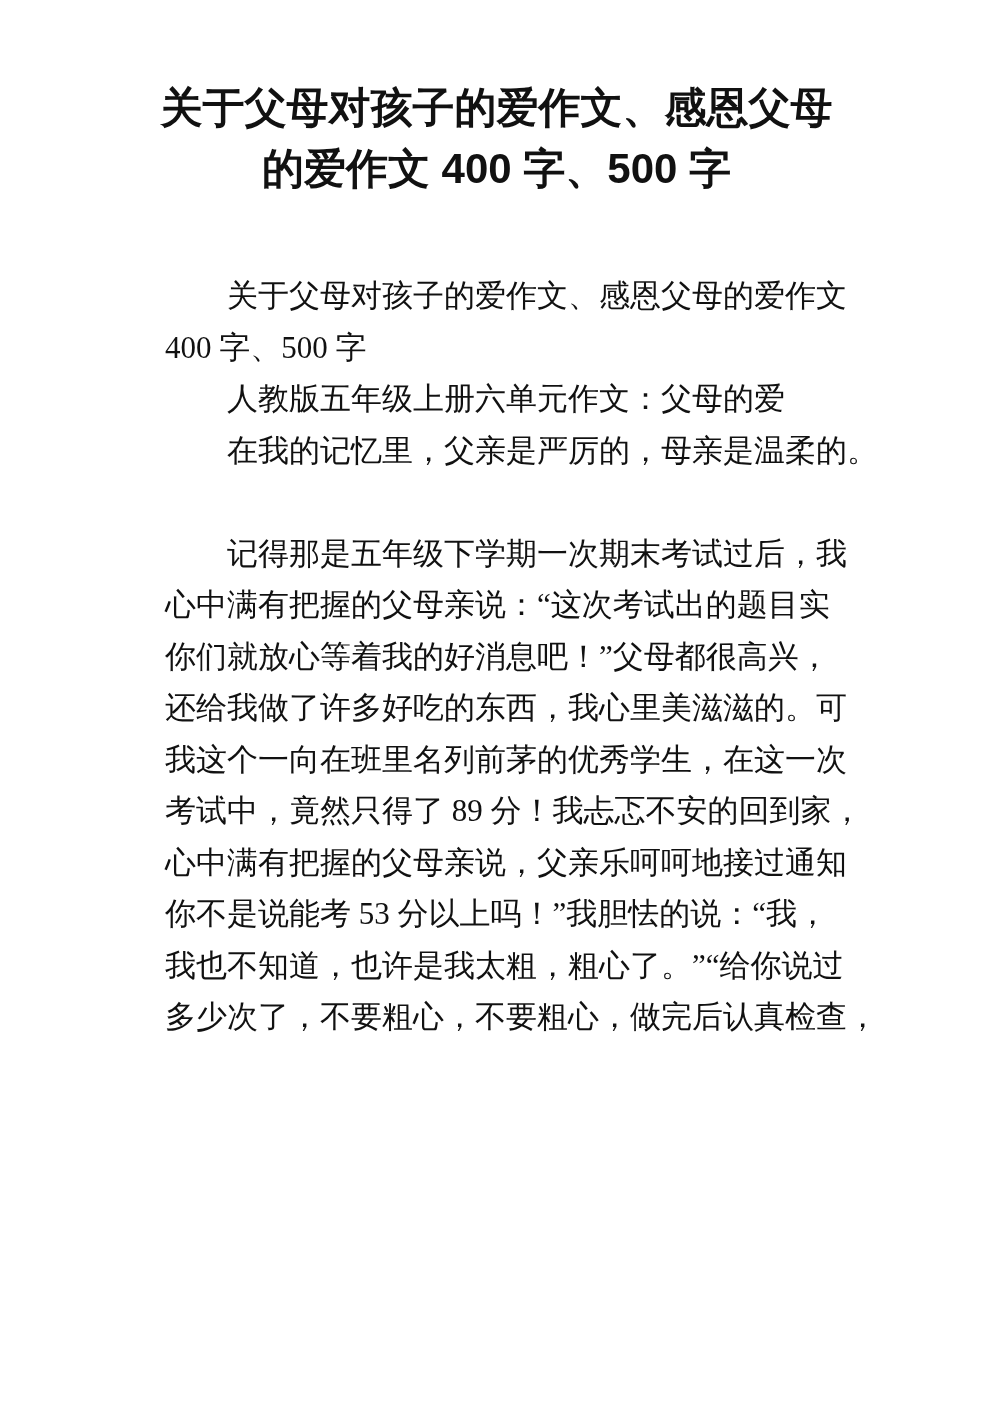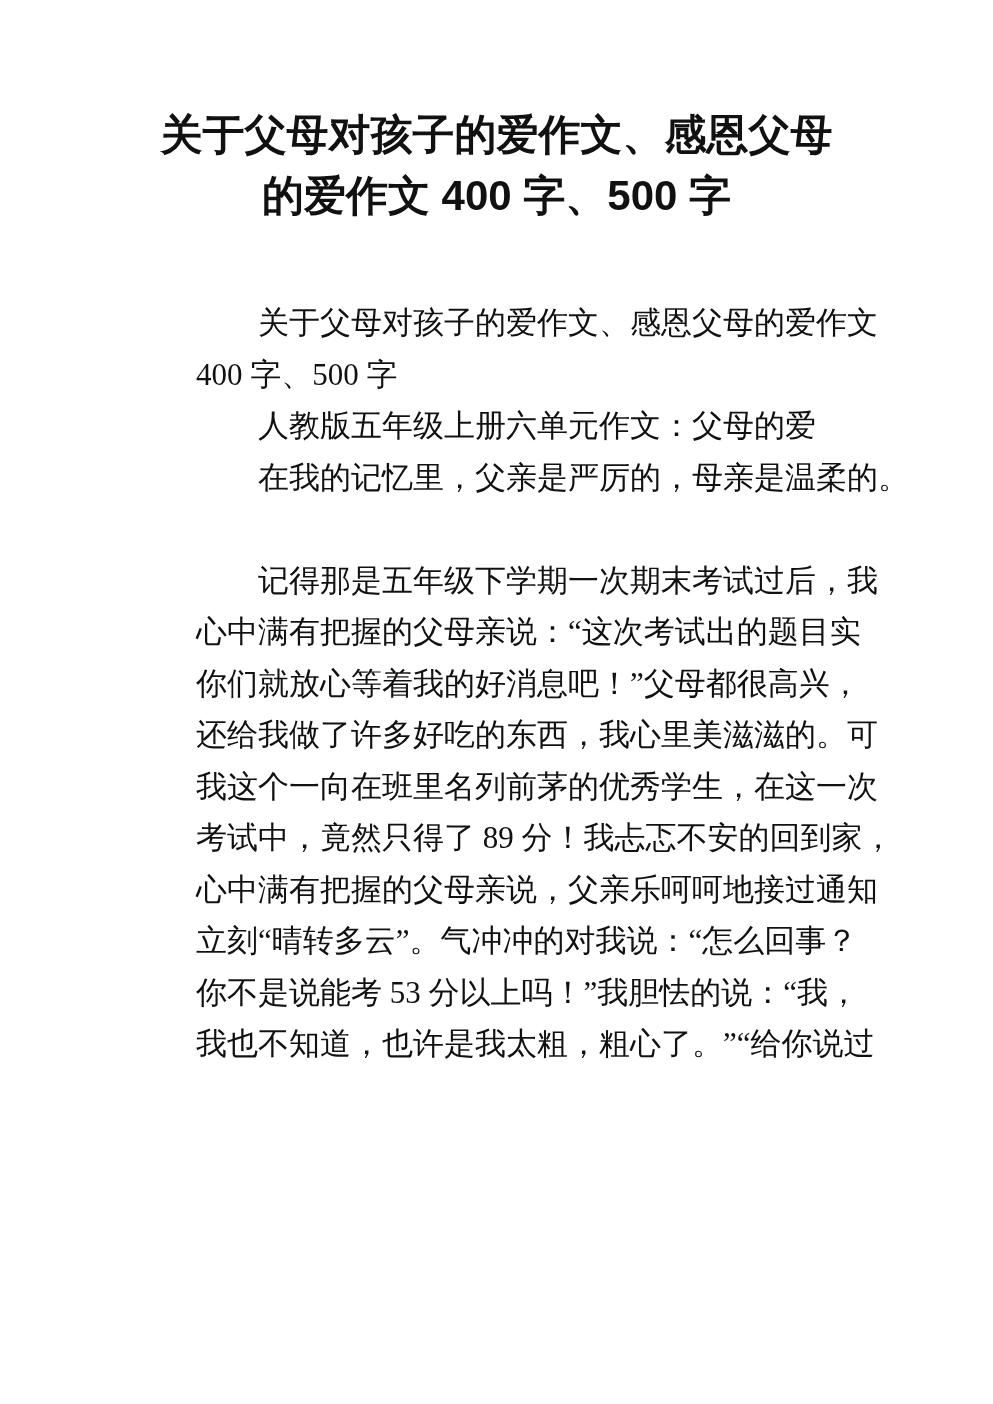--- a/index.html
+++ b/index.html
@@ -9,34 +9,33 @@
   }
   .page {
     position: relative;
     width: 993px;
     height: 1404px;
     background: #ffffff;
     overflow: hidden;
     color: #111111;
   }
   .doc-title {
-    padding-top: 104px;
+    padding-top: 77px;
     text-align: center;
     font-family: "Liberation Sans", sans-serif;
     font-weight: bold;
     font-size: 42px;
     line-height: 61px;
     color: #111111;
   }
   .doc-title .title-line {
     white-space: nowrap;
   }
   .body-text {
     margin-top: 71px;
-    padding-left: 31px;
   }
   .body-line {
     font-family: "Liberation Serif", serif;
     font-size: 31px;
     line-height: 51.5px;
     height: 51.5px;
     padding-left: 165px;
     padding-right: 90px;
     white-space: nowrap;
     color: #111111;
@@ -62,17 +61,17 @@
       <div class="body-line indent">人教版五年级上册六单元作文：父母的爱</div>
       <div class="body-line indent">在我的记忆里，父亲是严厉的，母亲是温柔的。</div>
       <div class="body-line blank">&nbsp;</div>
       <div class="body-line indent">记得那是五年级下学期一次期末考试过后，我</div>
       <div class="body-line">心中满有把握的父母亲说：“这次考试出的题目实</div>
       <div class="body-line">你们就放心等着我的好消息吧！”父母都很高兴，</div>
       <div class="body-line">还给我做了许多好吃的东西，我心里美滋滋的。可</div>
       <div class="body-line">我这个一向在班里名列前茅的优秀学生，在这一次</div>
       <div class="body-line">考试中，竟然只得了 89 分！我忐忑不安的回到家，</div>
       <div class="body-line">心中满有把握的父母亲说，父亲乐呵呵地接过通知</div>
-      <div class="body-line">立刻“晴转多云”。气冲冲的对我说：“怎么回事？</div>
       <div class="body-line">你不是说能考 53 分以上吗！”我胆怯的说：“我，</div>
       <div class="body-line">我也不知道，也许是我太粗，粗心了。”“给你说过</div>
+      <div class="body-line">多少次了，不要粗心，不要粗心，做完后认真检查，</div>
     </div>
 </div>
 
 </body></html>

